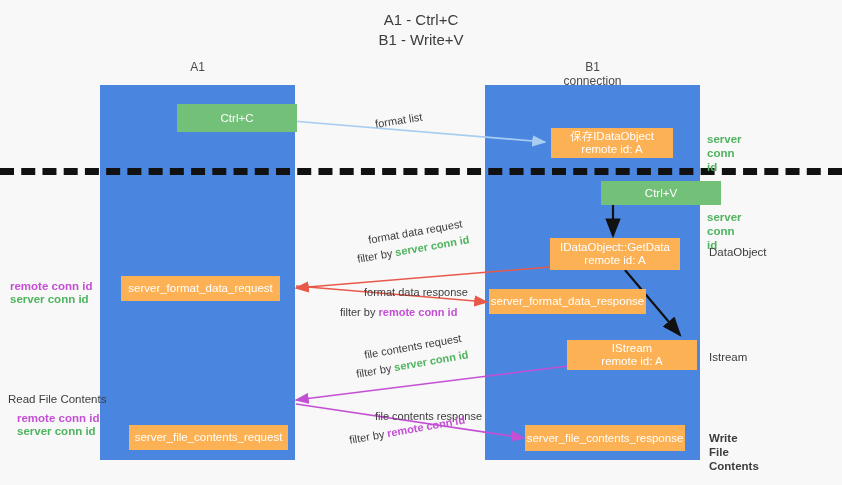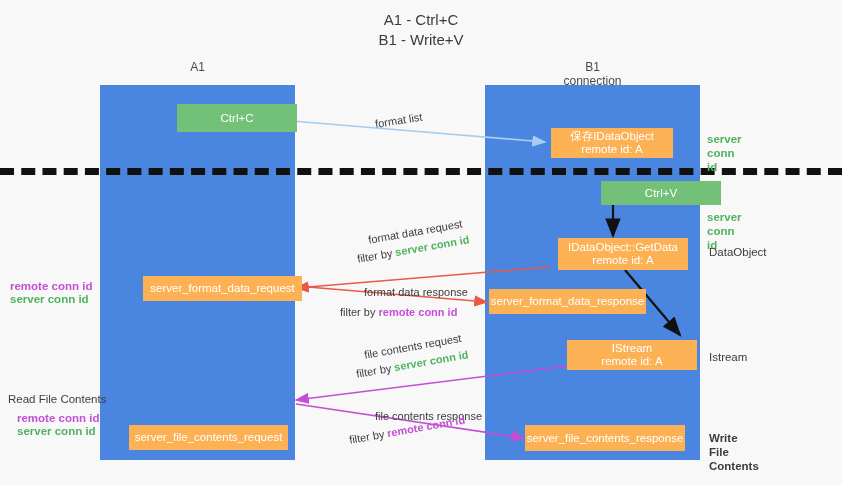--- a/index.html
+++ b/index.html
@@ -109,38 +109,38 @@
 
     <line x1="296" y1="404" x2="524" y2="438" stroke="#c44fd4" stroke-width="1.6" marker-end="url(#ah-mag)"></line>
   </svg>
 
   <div class="abs divider"></div>
 
   <div class="abs box box-green" style="left:135px;top:104px;width:120px;height:28px;margin-left:42px;">
     <span>Ctrl+C</span>
   </div>
 
-  <div class="abs box box-orange" style="left:143px;top:276px;width:159px;height:25px;">
+  <div class="abs box box-orange" style="left:121px;top:276px;width:159px;height:25px;">
     <span>server_format_data_request</span>
   </div>
 
   <div class="abs box box-orange" style="left:129px;top:393px;width:159px;height:25px;margin-top:32px;">
     <span>server_file_contents_request</span>
   </div>
 
   <div class="abs box box-orange" style="left:551px;top:128px;width:122px;height:30px;">
     <span>保存IDataObject</span>
     <span class="l2">remote id: A</span>
   </div>
 
   <div class="abs box box-green" style="left:553px;top:181px;width:120px;height:24px;margin-left:48px;">
     <span>Ctrl+V</span>
   </div>
 
-  <div class="abs box box-orange" style="left:550px;top:238px;width:130px;height:32px;margin-left:8px;">
+  <div class="abs box box-orange" style="left:550px;top:238px;width:130px;height:32px;">
     <span>IDataObject::GetData</span>
     <span class="l2">remote id: A</span>
   </div>
 
   <div class="abs box box-orange" style="left:567px;top:340px;width:130px;height:30px;">
     <span>IStream</span>
     <span class="l2">remote id: A</span>
   </div>
 
   <div class="abs box box-orange" style="left:489px;top:289px;width:157px;height:25px;">

